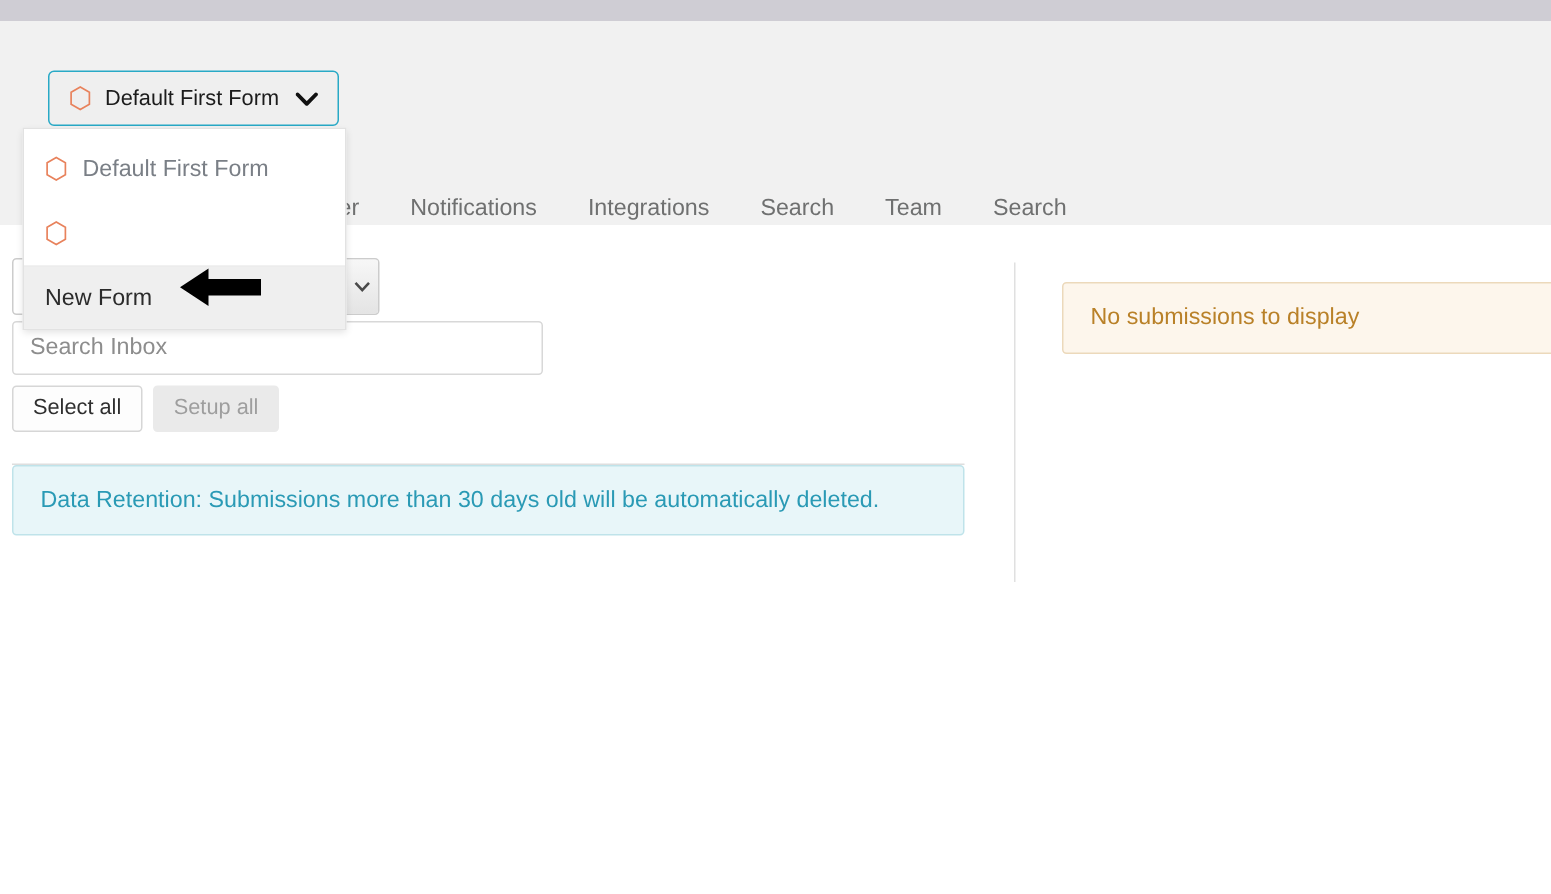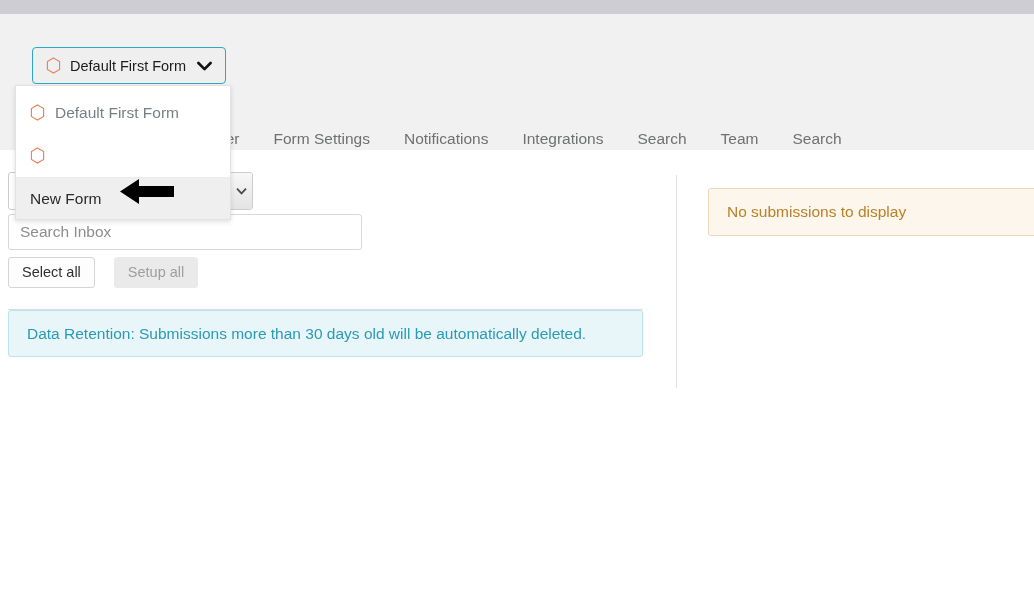--- a/index.html
+++ b/index.html
@@ -122,21 +122,21 @@
     font-family: inherit;
     color: #3f3f3f;
     padding: 0 11px;
     outline: none;
   }
   .search-input::placeholder { color: #8d8d8d; opacity: 1; }
 
   .btn-row {
     margin-top: 7px;
     display: flex;
-    gap: 19px;
+    gap: 7px;
   }
   .btn {
     font-size: 14.5px;
     font-family: inherit;
     height: 31px;
     padding: 0 13px;
     border-radius: 3px;
     cursor: pointer;
     line-height: 29px;
   }
@@ -267,21 +267,20 @@
 </head>
 <body>
 
 <div id="page">
 
   <div class="chrome-bar"></div>
 
   <div class="header-band">
     <nav class="nav-list">
       <span class="nav-item">Form Designer</span>
-      <span class="nav-item">Form Settings</span>
       <span class="nav-item">Notifications</span>
       <span class="nav-item">Integrations</span>
       <span class="nav-item">Search</span>
       <span class="nav-item">Team</span>
       <span class="nav-item">Search</span>
     </nav>
   </div>
 
   <div class="content">
 

